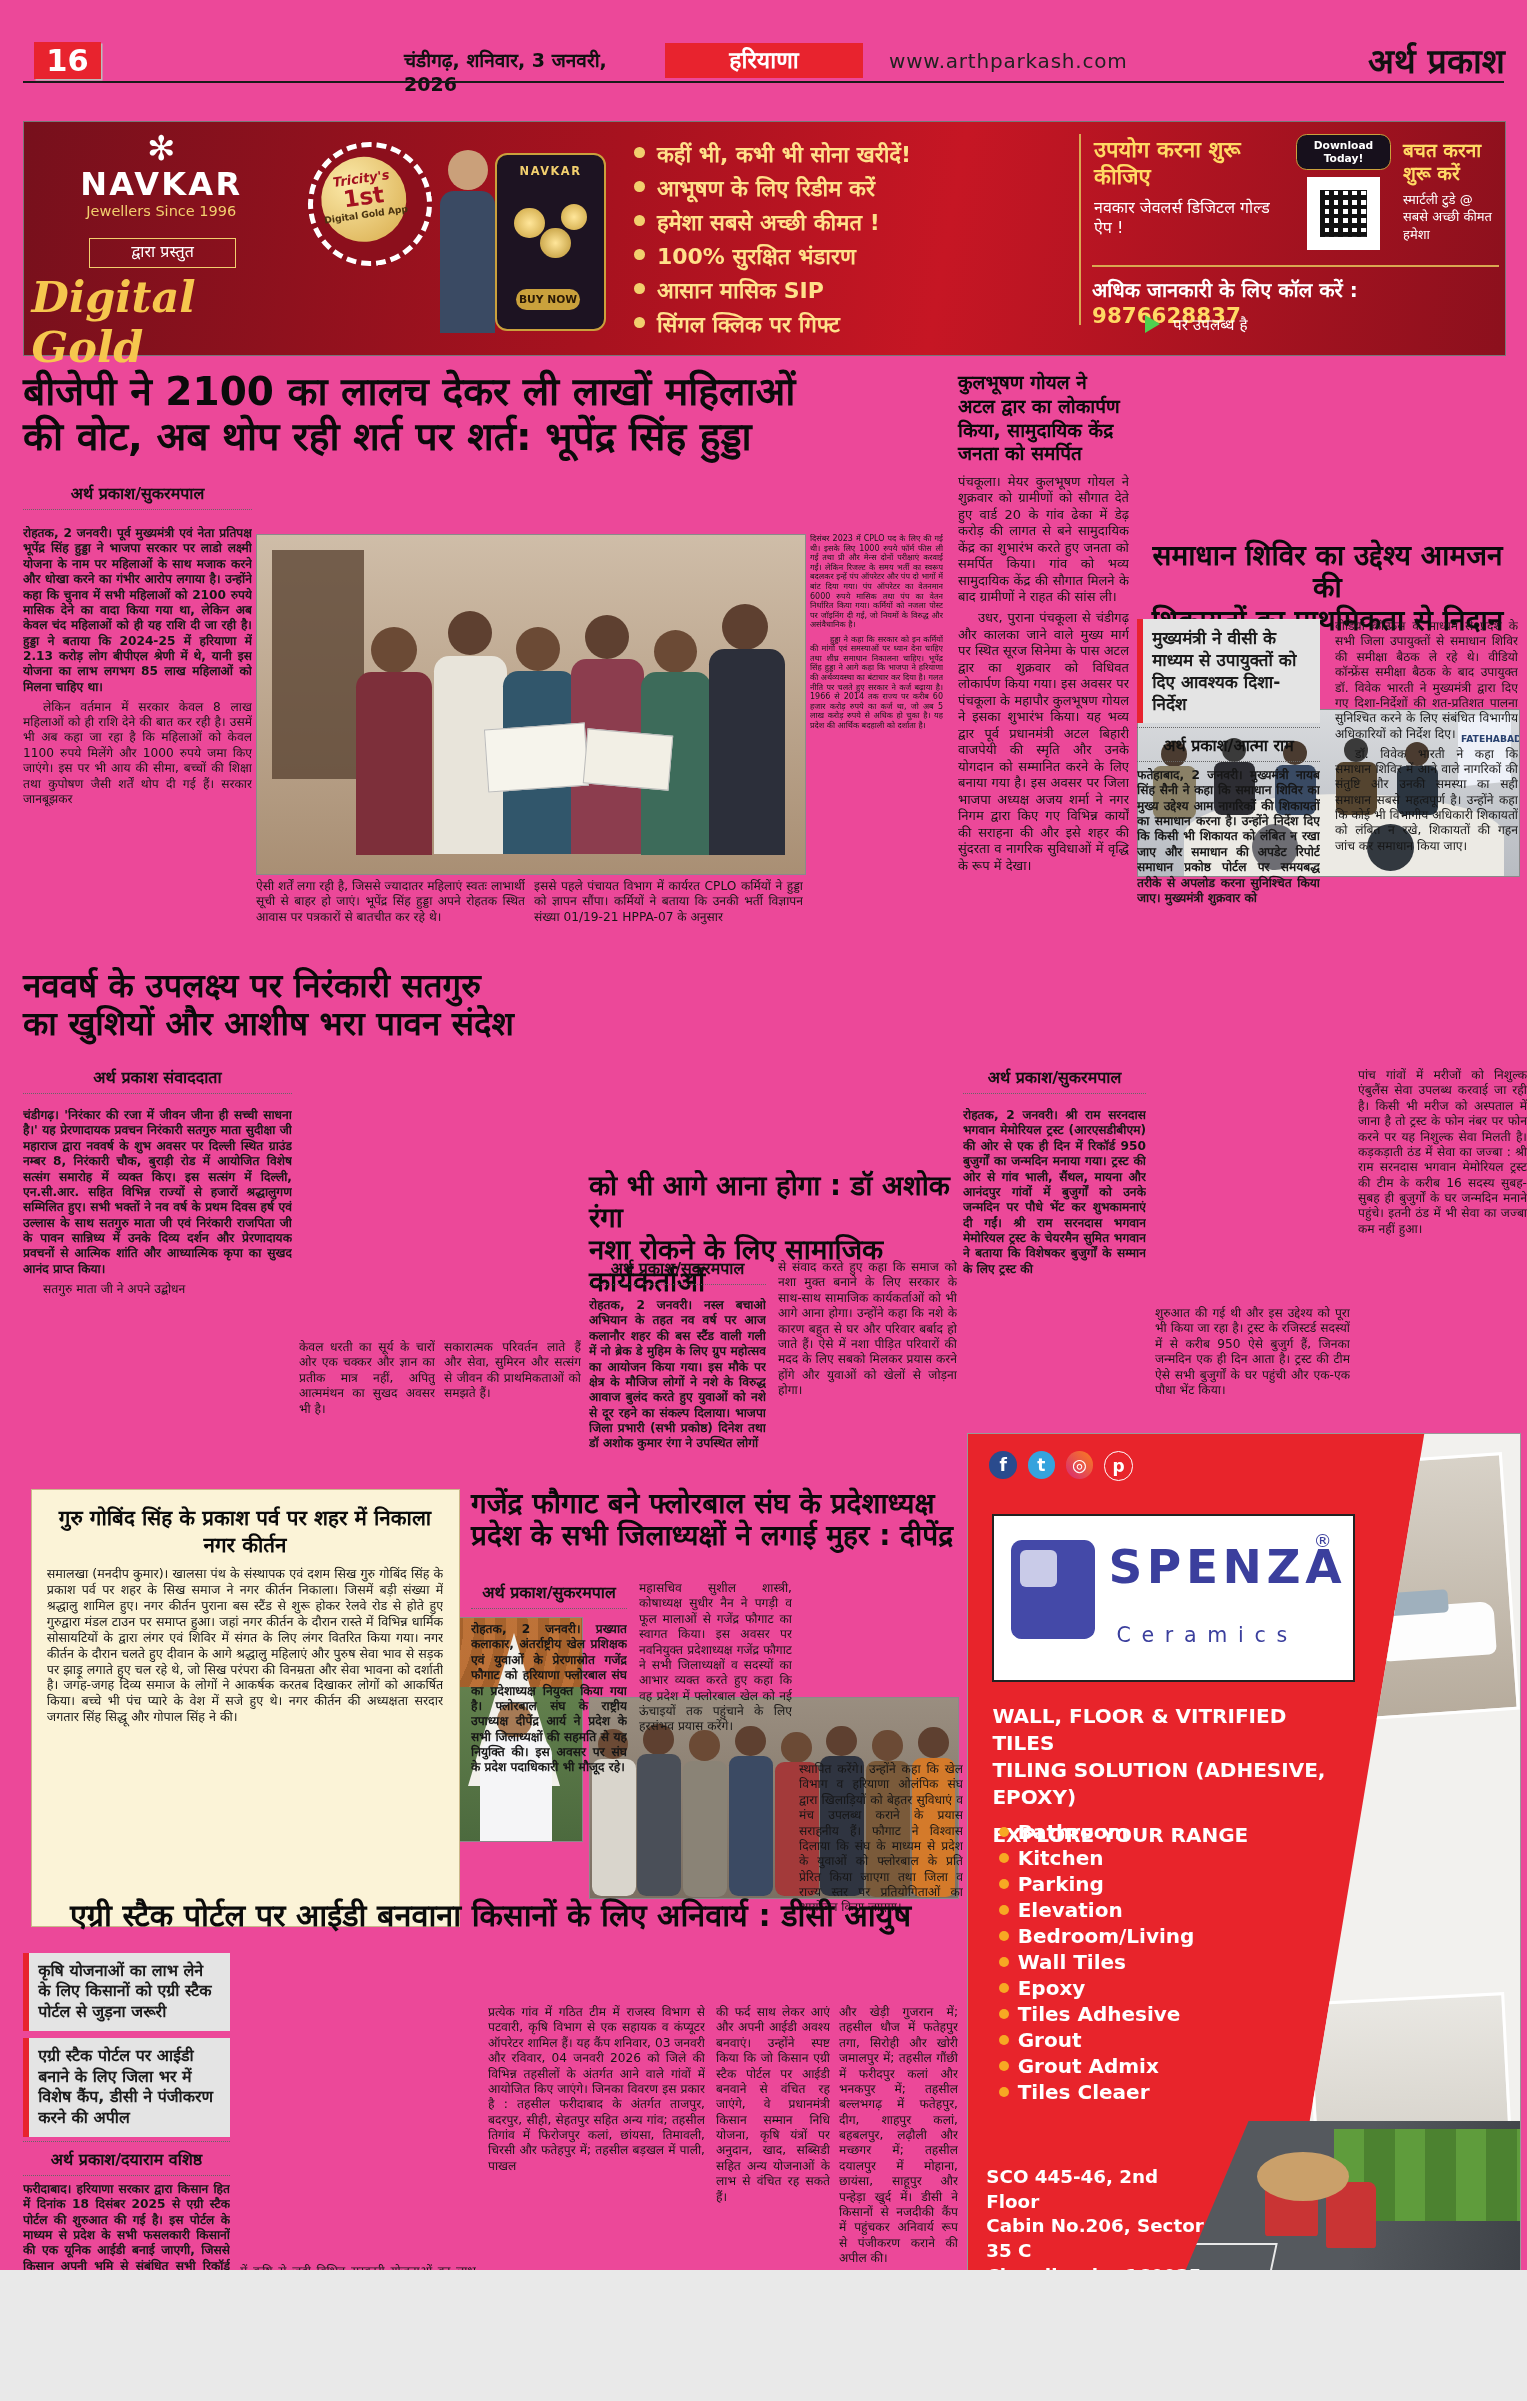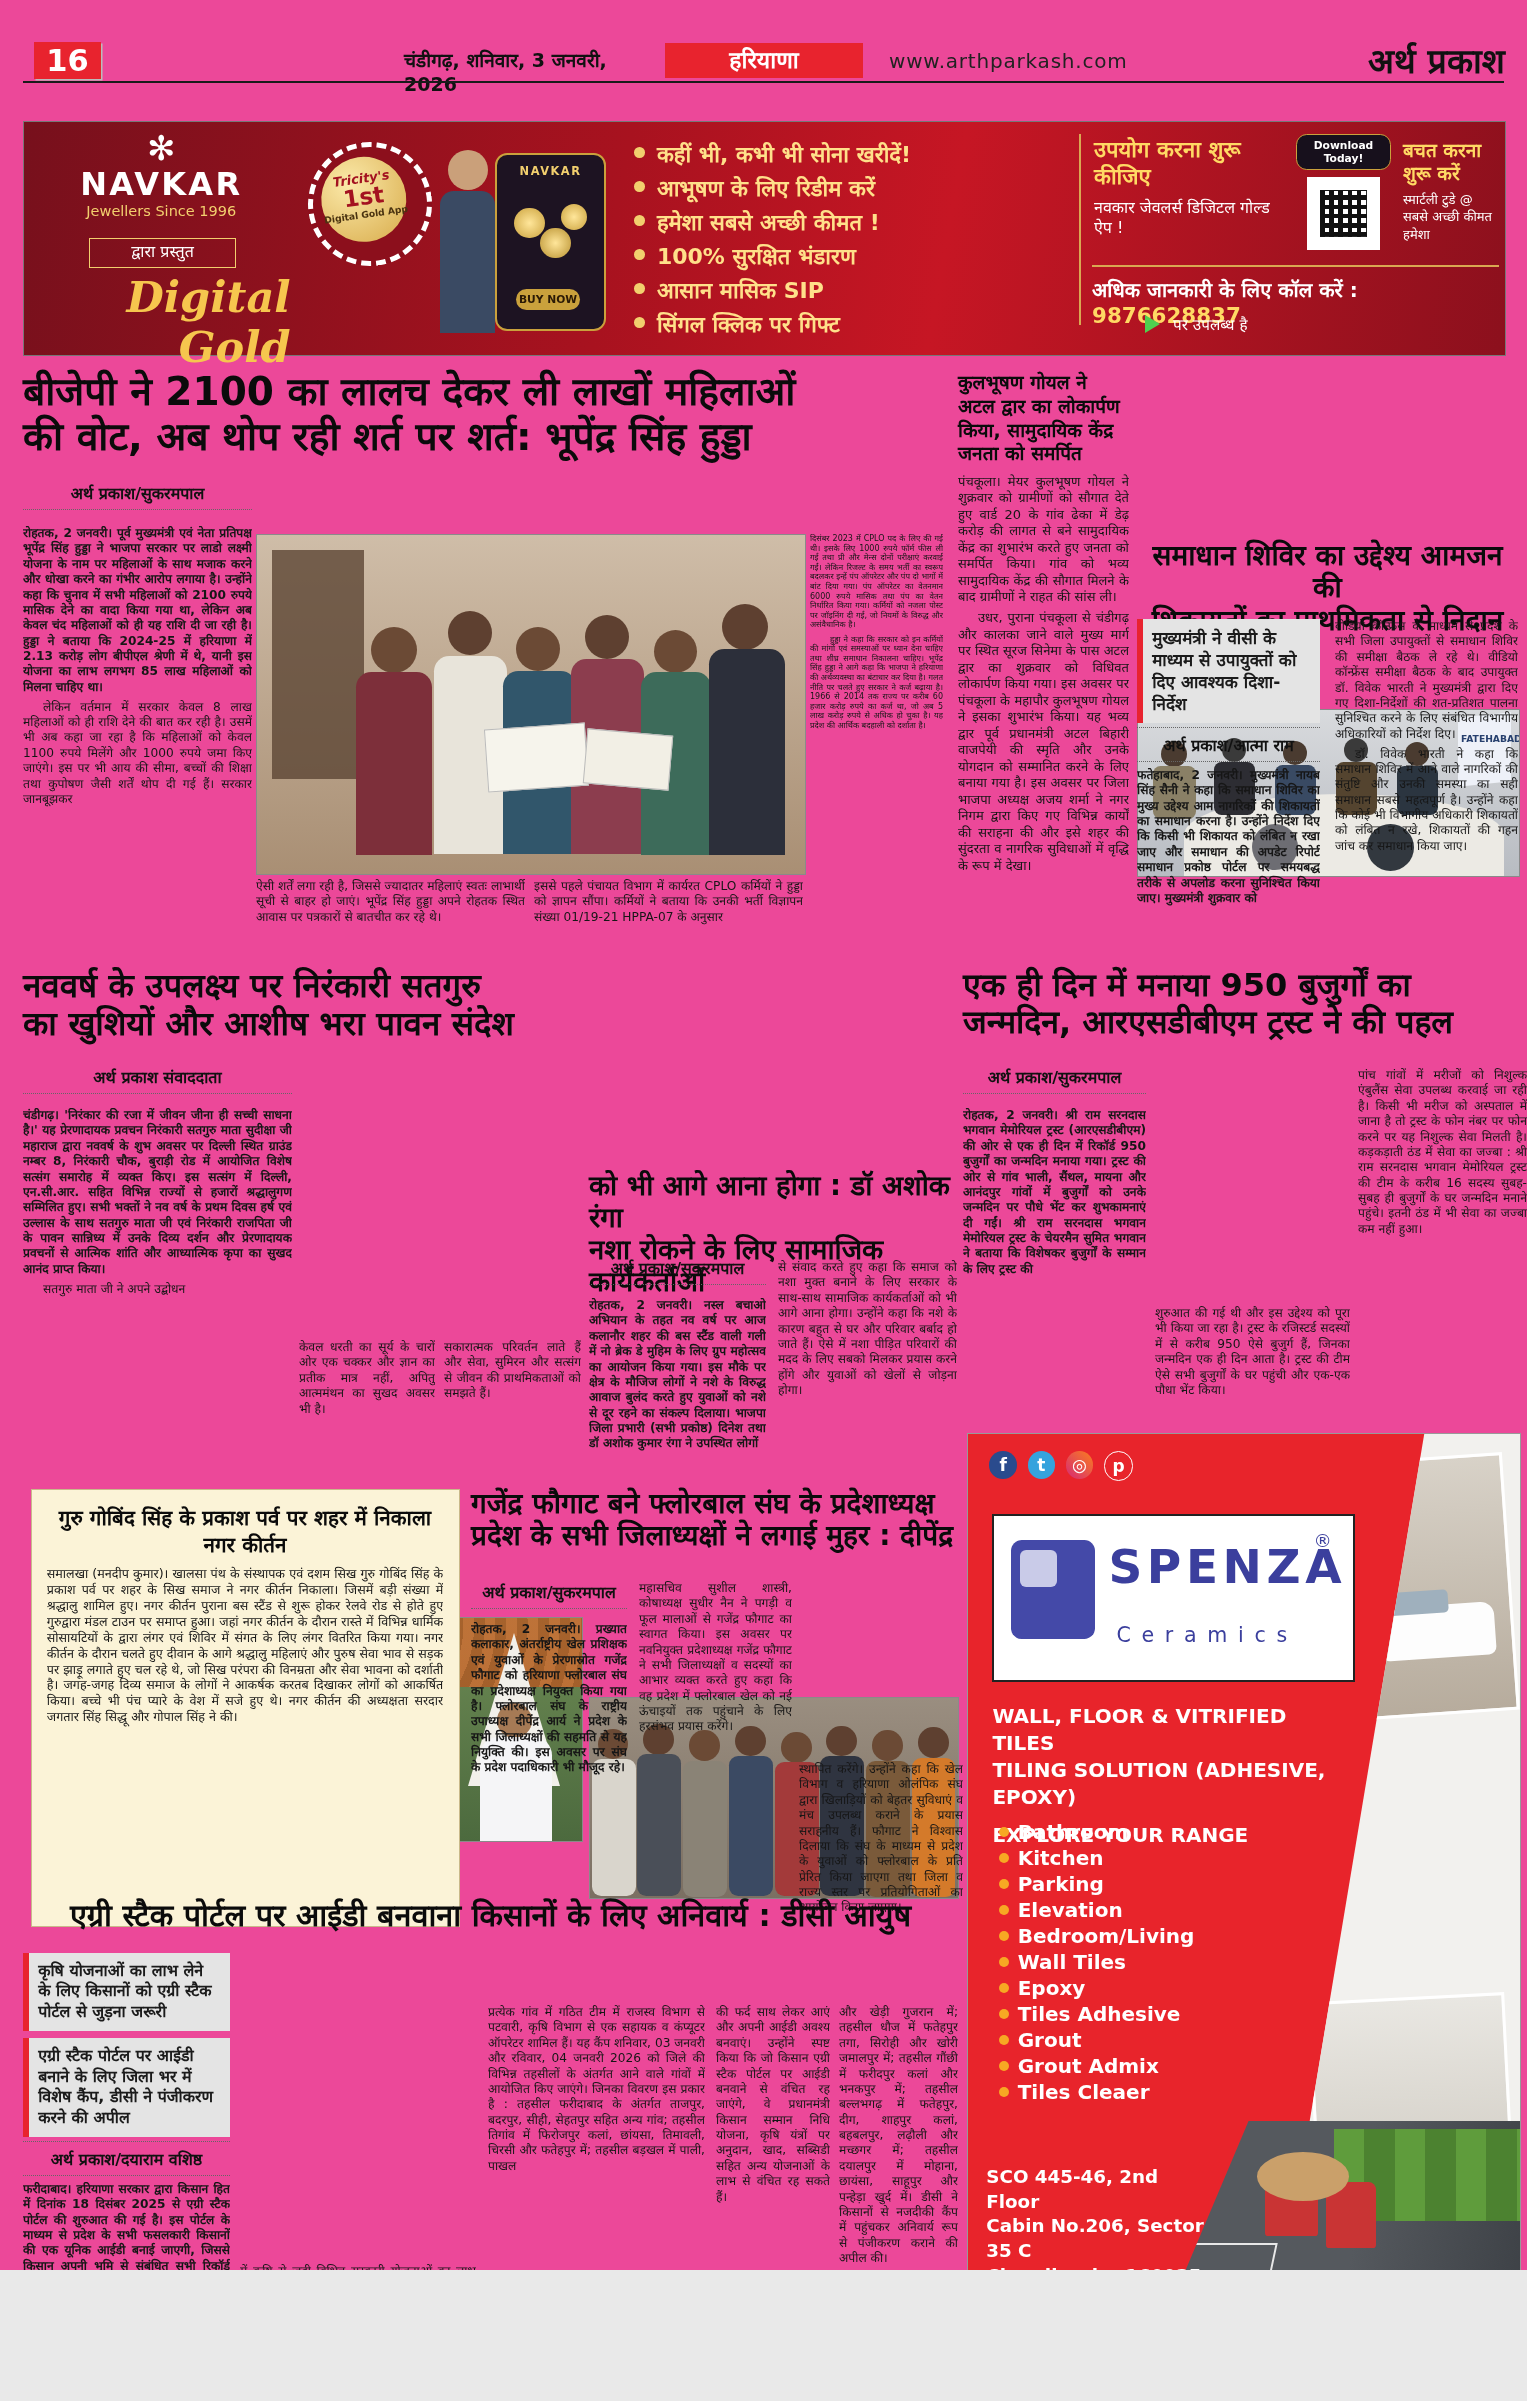--- a/index.html
+++ b/index.html
@@ -52,21 +52,21 @@
   <div class="abs navkar-bg" style="left:23px;top:121px;width:1481px;height:233px;">
 
     <div class="abs" style="left:15.3px;top:9.2px;width:244px;text-align:center;">
       <div style="color:#fff;font-size:34px;line-height:34px;">✻</div>
       <div style="color:#fff;font-weight:bold;font-size:32px;letter-spacing:2.3px;">NAVKAR</div>
       <div style="color:#f2cf6e;font-size:14.5px;">Jewellers Since 1996</div>
     </div>
     <div class="abs" style="left:65px;top:116px;width:145px;height:27.5px;border:1.5px solid #f2cf6e;">
       <div style="color:#fff;font-size:16px;text-align:center;line-height:26px;">द्वारा प्रस्तुत</div>
     </div>
-    <div class="abs" style="left:7.6px;top:150px;width:259px;text-align:right;font-family:'DejaVu Serif',serif;
+    <div class="abs" style="left:7.6px;top:150px;width:259px;text-align:left;font-family:'DejaVu Serif',serif;
                             font-style:italic;font-weight:bold;font-size:43px;color:#f6c64e;">Digital Gold</div>
 
     <div class="abs" style="left:284px;top:20px;width:114px;height:114px;border-radius:50%;
                             background:#8c0f1c;border:5.3px dashed #fff;transform:rotate(-8deg);">
       <div class="abs" style="left:9.2px;top:9.2px;width:85px;height:85px;border-radius:50%;
                               background:radial-gradient(circle at 35% 30%,#fbe9a9,#d8ab4a);text-align:center;">
         <div style="color:#a31220;font-style:italic;font-weight:bold;font-size:13px;margin-top:13.7px;">Tricity's</div>
         <div style="color:#a31220;font-weight:bold;font-size:23px;line-height:23px;">1st</div>
         <div style="color:#4a3310;font-weight:bold;font-size:9.2px;">Digital Gold App</div>
       </div>
@@ -279,24 +279,20 @@
     <div class="byline">अर्थ प्रकाश/सुकरमपाल</div>
     <div class="rule-dot"></div>
   </div>
   <div class="abs body-txt" style="left:589px;top:1298px;width:177px;height:166px;">
       <p class="first dl">रोहतक, 2 जनवरी। नस्ल बचाओ अभियान के तहत नव वर्ष पर आज कलानौर शहर की बस स्टैंड वाली गली में नो ब्रेक डे मुहिम के लिए ग्रुप महोत्सव का आयोजन किया गया। इस मौके पर क्षेत्र के मौजिज लोगों ने नशे के विरुद्ध आवाज बुलंद करते हुए युवाओं को नशे से दूर रहने का संकल्प दिलाया। भाजपा जिला प्रभारी (सभी प्रकोष्ठ) दिनेश तथा डॉ अशोक कुमार रंगा ने उपस्थित लोगों</p>
     </div>
   <div class="abs body-txt" style="left:778px;top:1260px;width:179px;height:204px;">
       <p class="first">से संवाद करते हुए कहा कि समाज को नशा मुक्त बनाने के लिए सरकार के साथ-साथ सामाजिक कार्यकर्ताओं को भी आगे आना होगा। उन्होंने कहा कि नशे के कारण बहुत से घर और परिवार बर्बाद हो जाते हैं। ऐसे में नशा पीड़ित परिवारों की मदद के लिए सबको मिलकर प्रयास करने होंगे और युवाओं को खेलों से जोड़ना होगा।</p>
     </div>
 
-  <div class="abs h-xl" style="left:963px;top:967px;width:565px;font-size:32px;">
-    <div>एक ही दिन में मनाया 950 बुजुर्गों का</div>
-    <div>जन्मदिन, आरएसडीबीएम ट्रस्ट ने की पहल</div>
-  </div>
   <div class="abs" style="left:963px;top:1066px;width:183px;">
     <div class="byline">अर्थ प्रकाश/सुकरमपाल</div>
     <div class="rule-dot"></div>
   </div>
   <div class="abs body-txt" style="left:963px;top:1108px;width:183px;height:357px;">
       <p class="first dl">रोहतक, 2 जनवरी। श्री राम सरनदास भगवान मेमोरियल ट्रस्ट (आरएसडीबीएम) की ओर से एक ही दिन में रिकॉर्ड 950 बुजुर्गों का जन्मदिन मनाया गया। ट्रस्ट की ओर से गांव भाली, सैंथल, मायना और आनंदपुर गांवों में बुजुर्गों को उनके जन्मदिन पर पौधे भेंट कर शुभकामनाएं दी गईं। श्री राम सरनदास भगवान मेमोरियल ट्रस्ट के चेयरमैन सुमित भगवान ने बताया कि विशेषकर बुजुर्गों के सम्मान के लिए ट्रस्ट की</p>
     </div>
   <div class="abs photo" style="left:1155px;top:1068px;width:195px;height:230px;background:linear-gradient(#4d99a1,#2f747c);">
     <i style="left:61px;top:23px;width:37px;height:37px;border-radius:50%;background:#8a6142;"></i>
     <i style="left:43px;top:60px;width:76px;height:122px;border-radius:12.2px 12.2px 0 0;

